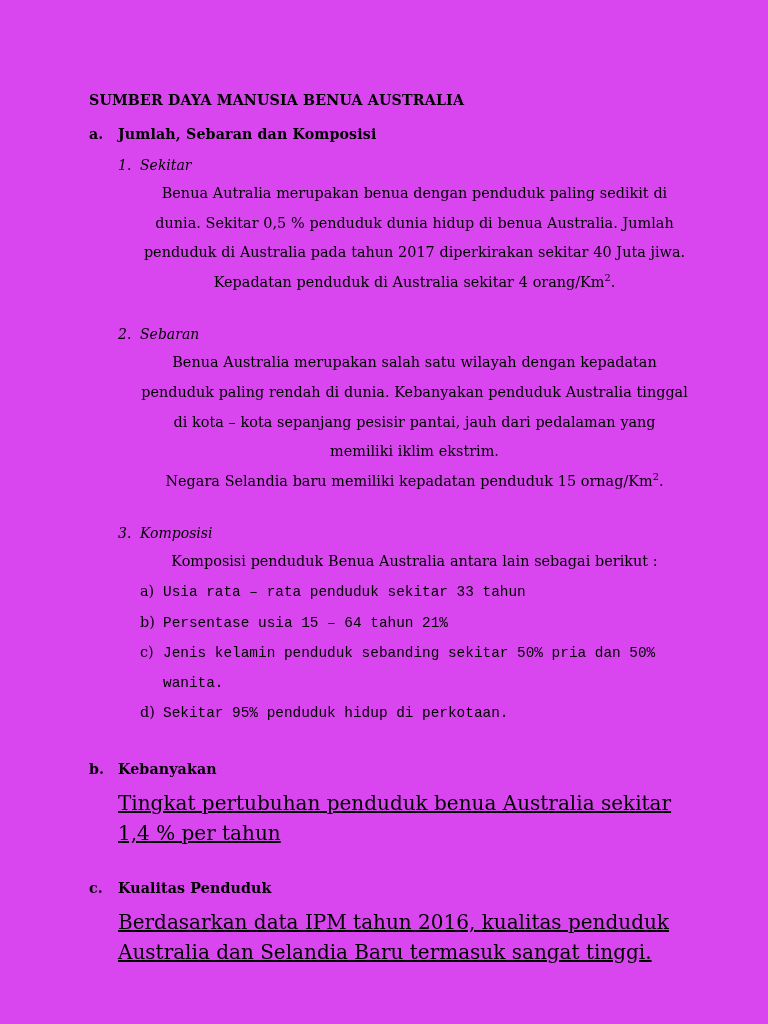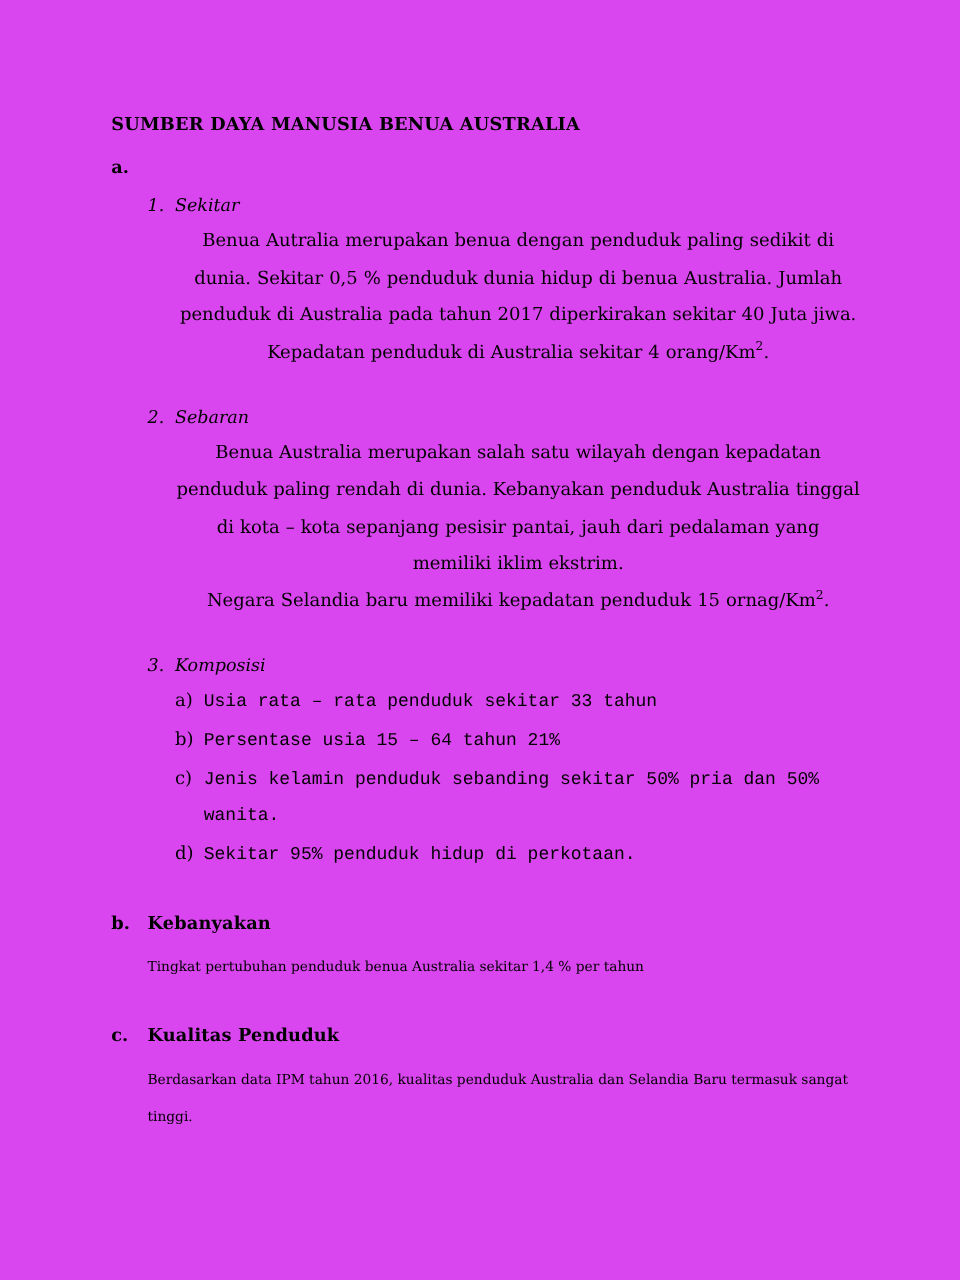--- a/index.html
+++ b/index.html
@@ -82,22 +82,23 @@
     font-size: 14.4px;
     line-height: 29.6px;
     text-align: center;
     word-spacing: 0.2px;
   }
 
   
   .body-p2 {
     margin: 0;
     padding-left: 29px;          
-    font-size: 11px;
+    font-size: 20px;
     line-height: 29.6px;
+    text-decoration: underline;
   }
 
   
   .alpha-list {
     margin: 0;
     padding: 0;
     list-style: none;
   }
   .alpha-list li {
     padding-left: 51px;          
@@ -126,20 +127,21 @@
 </head>
 <body>
 
 <div class="page">
   <div class="doc">
 
     <h1 class="doc-title">SUMBER DAYA MANUSIA BENUA AUSTRALIA</h1>
 
     <div class="sec-a">
       <span class="marker">a.</span>
+      <span class="label">Jumlah, Sebaran dan Komposisi</span>
     </div>
 
     <div class="sec-num">
       <span class="marker">1.</span>
       <span>Sekitar</span>
     </div>
     <p class="body-p"><span>Benua Autralia merupakan benua dengan penduduk paling sedikit di dunia. Sekitar 0,5 % penduduk dunia hidup di benua Australia. Jumlah penduduk di Australia pada tahun 2017 diperkirakan sekitar 40 Juta jiwa. Kepadatan penduduk di Australia sekitar 4 orang/Km</span><sup>2</sup><span>.</span></p>
 
     <div class="gap-md"></div>
 
@@ -149,20 +151,21 @@
     </div>
     <p class="body-p">Benua Australia merupakan salah satu wilayah dengan kepadatan penduduk paling rendah di dunia. Kebanyakan penduduk Australia tinggal di kota – kota sepanjang pesisir pantai, jauh dari pedalaman yang memiliki iklim ekstrim.</p>
     <p class="body-p"><span>Negara Selandia baru memiliki kepadatan penduduk 15 ornag/Km</span><sup>2</sup><span>.</span></p>
 
     <div class="gap-md"></div>
 
     <div class="sec-num">
       <span class="marker">3.</span>
       <span>Komposisi</span>
     </div>
+    <p class="body-p">Komposisi penduduk Benua Australia antara lain sebagai berikut :</p>
 
     <ul class="alpha-list">
       <li>
         <span class="marker">a)</span>
         <span class="txt">Usia rata – rata penduduk sekitar 33 tahun</span>
       </li>
       <li>
         <span class="marker">b)</span>
         <span class="txt">Persentase usia 15 – 64 tahun 21%</span>
       </li>

